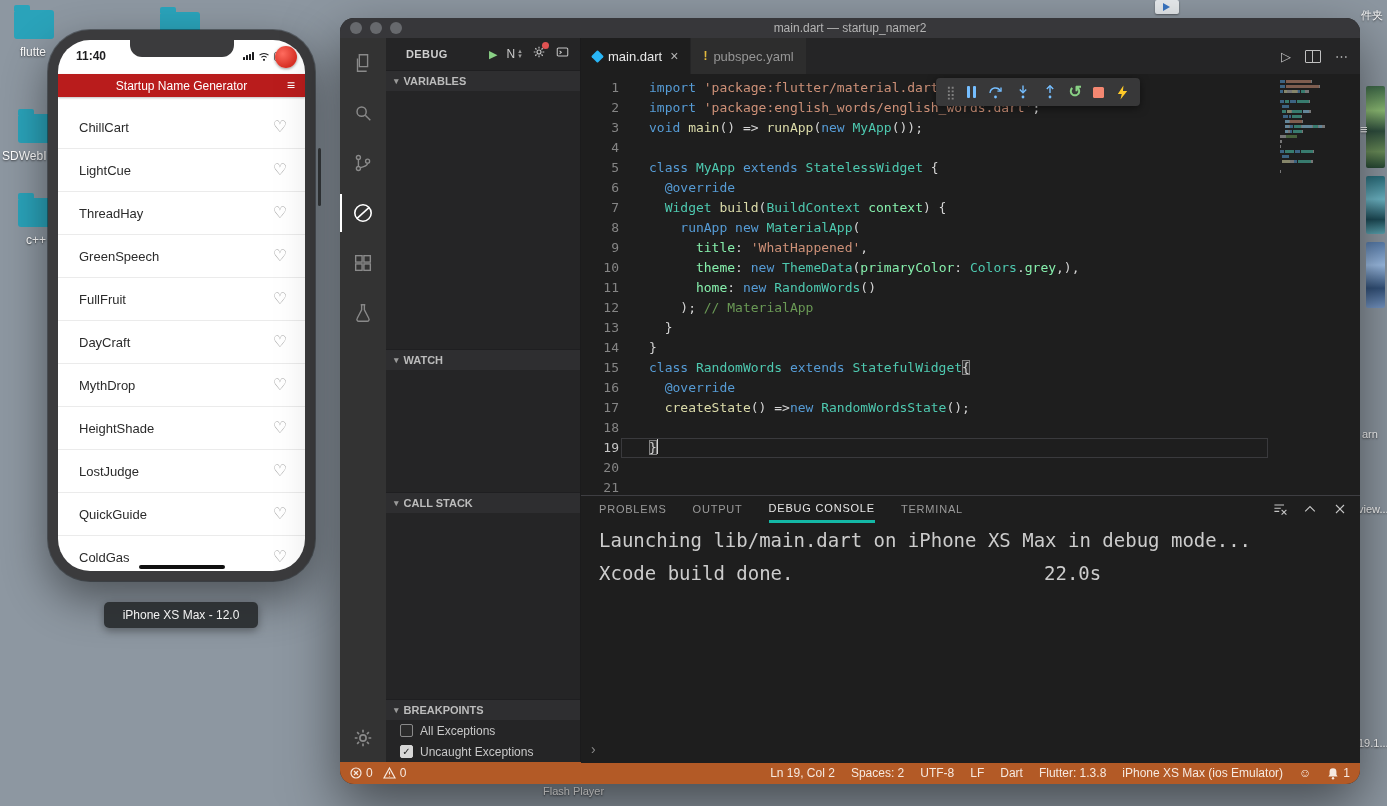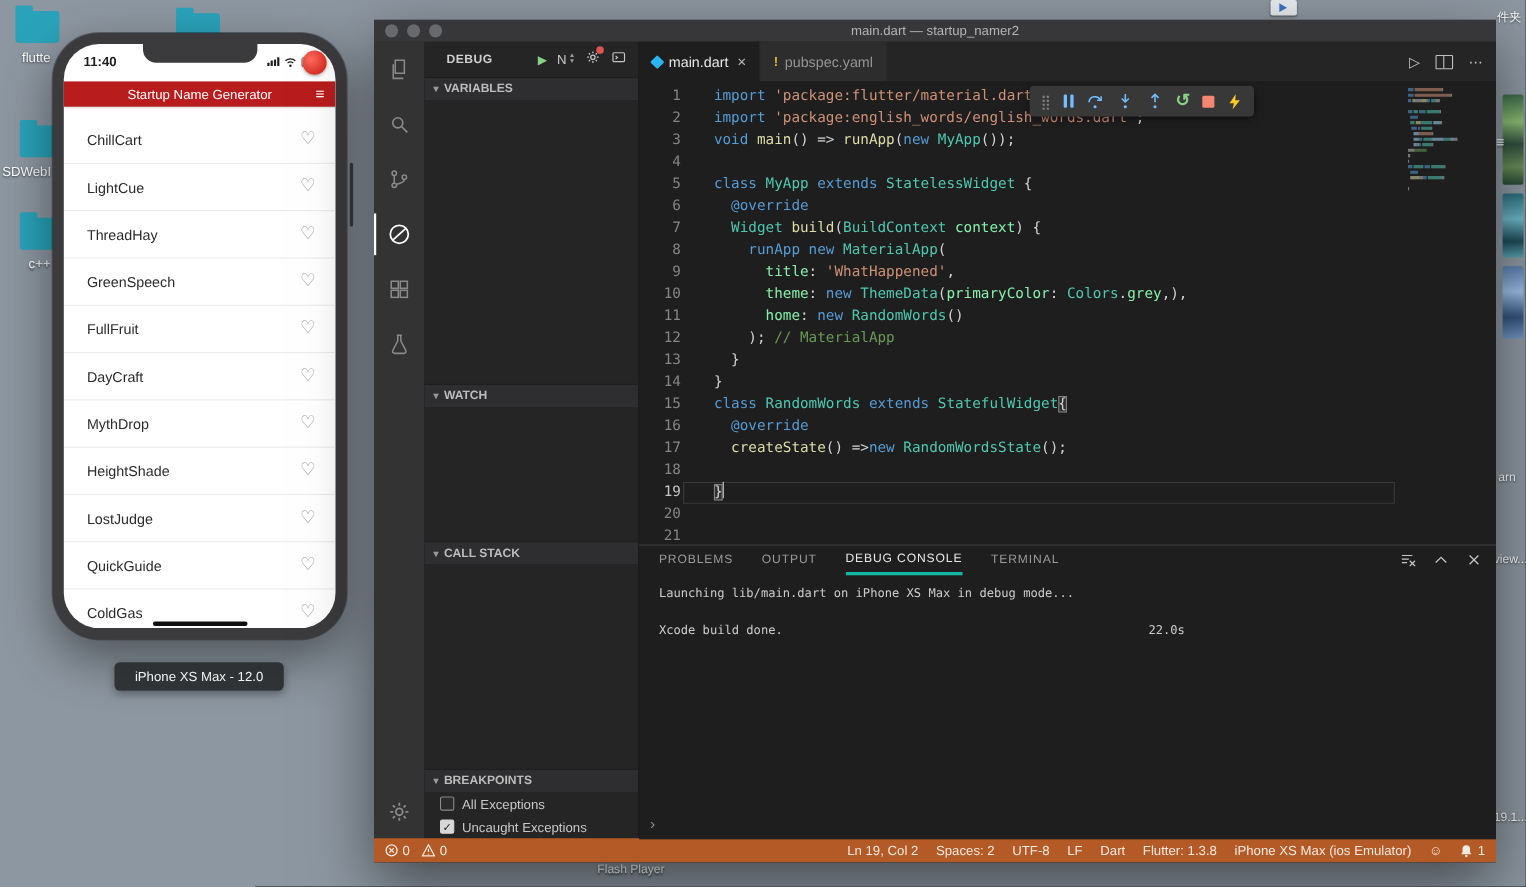--- a/index.html
+++ b/index.html
@@ -45,21 +45,21 @@
   .sim-row{position:relative;height:42px;border-bottom:1px solid #ebebeb;display:flex;align-items:center;}
   .sim-name{margin-left:21px;font-size:13px;color:#2b2b2b;}
   .sim-heart{position:absolute;right:18px;color:#9e9e9e;font-size:16px;line-height:16px;}
   .home-bar{position:absolute;left:50%;bottom:2px;transform:translateX(-50%);width:86px;height:4px;background:#101010;border-radius:2px;z-index:4;}
   .sim-badge{position:absolute;right:18px;top:16px;width:22px;height:22px;border-radius:50%;z-index:5;
              background:radial-gradient(circle at 35% 35%,#ff6b5e,#d62f24 70%);box-shadow:0 1px 3px rgba(0,0,0,.4);}
   .device-label{position:absolute;left:104px;top:602px;width:154px;height:26px;background:rgba(40,43,46,.92);border-radius:5px;
                 color:#f2f2f2;font-size:12px;display:flex;align-items:center;justify-content:center;box-shadow:0 3px 8px rgba(0,0,0,.35);}
 
   
-  .vscode{position:absolute;left:340px;top:18px;width:1020px;height:766px;background:#1e1e1e;border-radius:0;overflow:hidden;
+  .vscode{position:absolute;left:340px;top:18px;width:1020px;height:766px;background:#1e1e1e;border-radius:14px;overflow:hidden;
           box-shadow:0 22px 55px rgba(0,0,0,.5);display:flex;flex-direction:column;}
   .titlebar{height:20px;background:#37373a;position:relative;display:flex;align-items:center;justify-content:center;flex:0 0 auto;}
   .win-title{color:#b4b4b4;font-size:12px;}
   .traffic{position:absolute;left:10px;top:4px;display:flex;gap:8px;}
   .traffic i{width:12px;height:12px;border-radius:50%;background:#67696d;display:block;}
   .vmain{flex:1 1 auto;display:flex;min-height:0;}
 
   
   .activitybar{width:46px;background:#333333;display:flex;flex-direction:column;flex:0 0 auto;}
   .act-item{height:50px;display:flex;align-items:center;justify-content:center;color:#8a8a8a;position:relative;}
@@ -128,21 +128,21 @@
   .pause-ico i{display:block;width:3px;height:12px;background:#75beff;border-radius:1px;}
   .stop-ico{width:11px;height:11px;background:#f48771;border-radius:1.5px;display:block;}
   .restart-ico{color:#89d185;font-size:16px;font-weight:bold;line-height:16px;}
 
   
   .panel{height:267px;background:#1e1e1e;border-top:1px solid #3e3e42;position:relative;flex:0 0 auto;}
   .panel-tabs{height:26px;display:flex;align-items:center;gap:26px;padding-left:18px;}
   .ptab{font-size:11px;letter-spacing:.8px;color:#9a9a9a;height:25px;display:flex;align-items:center;}
   .ptab.active{color:#e7e7e7;border-bottom:3px solid #14b8a6;}
   .panel-icons{position:absolute;right:12px;top:5px;display:flex;gap:14px;color:#c5c5c5;}
-  .panel-body{padding:10px 0 0 18px;font-family:"DejaVu Sans Mono",monospace;font-size:11px;line-height:16px;color:#cccccc;}
+  .panel-body{padding:10px 0 0 18px;font-family:"DejaVu Sans Mono",monospace;font-size:19px;line-height:16px;color:#cccccc;}
   .pline2{position:relative;margin-top:17px;}
   .pdur{position:absolute;left:445px;top:0;}
   .prompt{position:absolute;left:10px;bottom:6px;color:#8a8a8a;font-size:14px;}
 
   
   .statusbar{height:22px;background:#b35a26;display:flex;align-items:center;color:#f6e9e0;font-size:12px;padding:0 10px;flex:0 0 auto;}
   .sb-left{display:flex;align-items:center;gap:10px;}
   .sb-grp{display:flex;align-items:center;gap:4px;}
   .sb-right{margin-left:auto;display:flex;align-items:center;gap:16px;white-space:nowrap;}
   .sb-item{cursor:default;}

